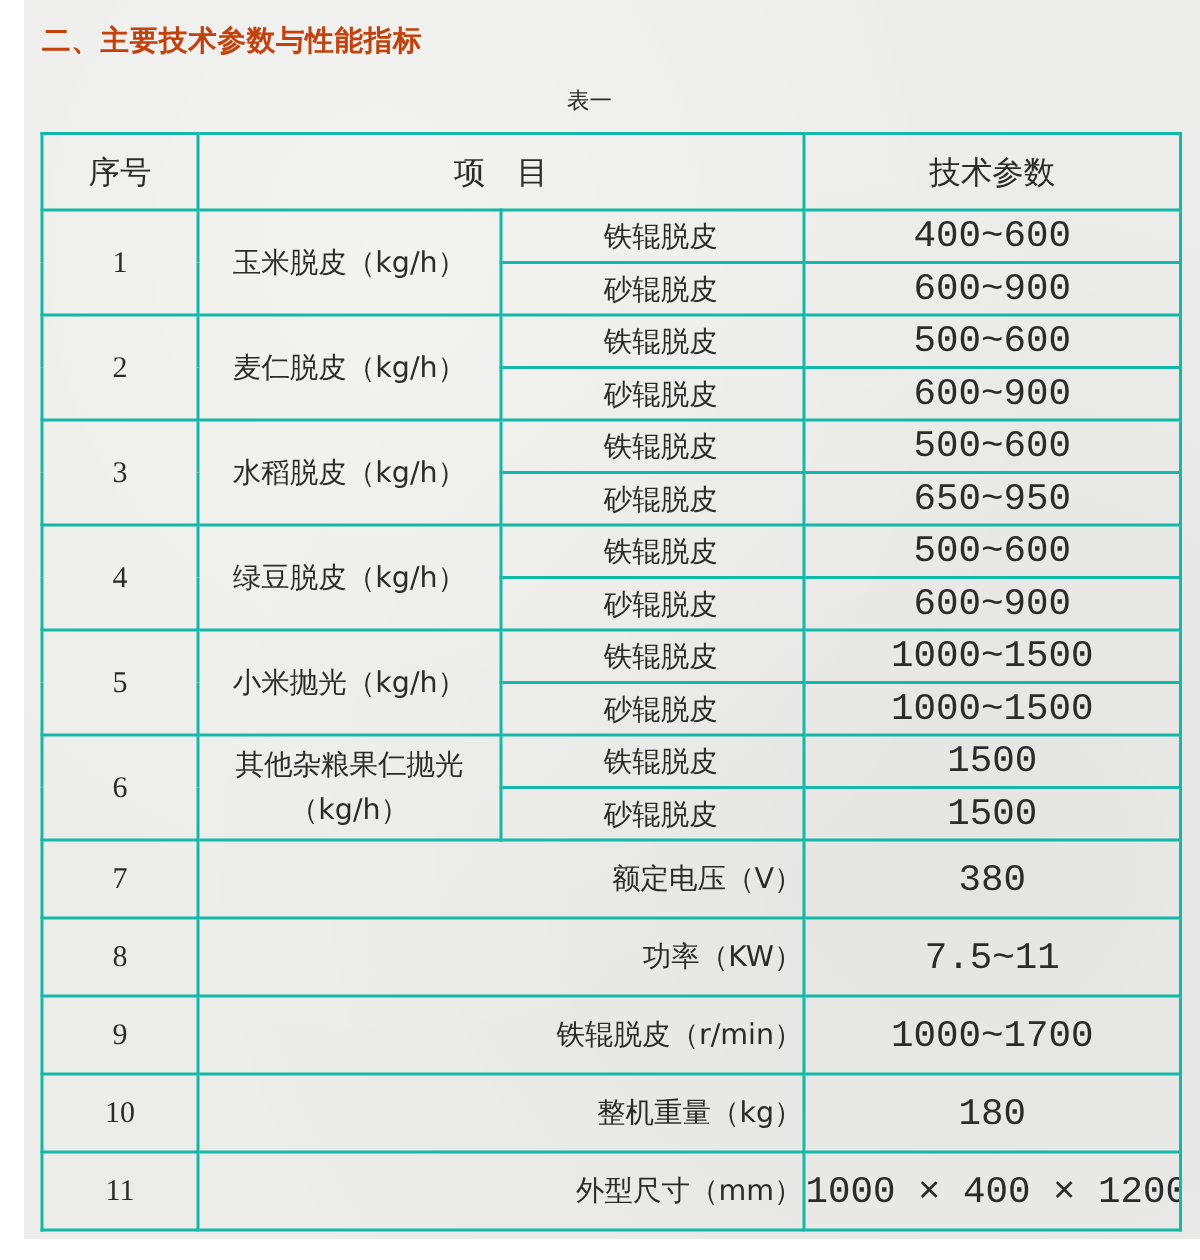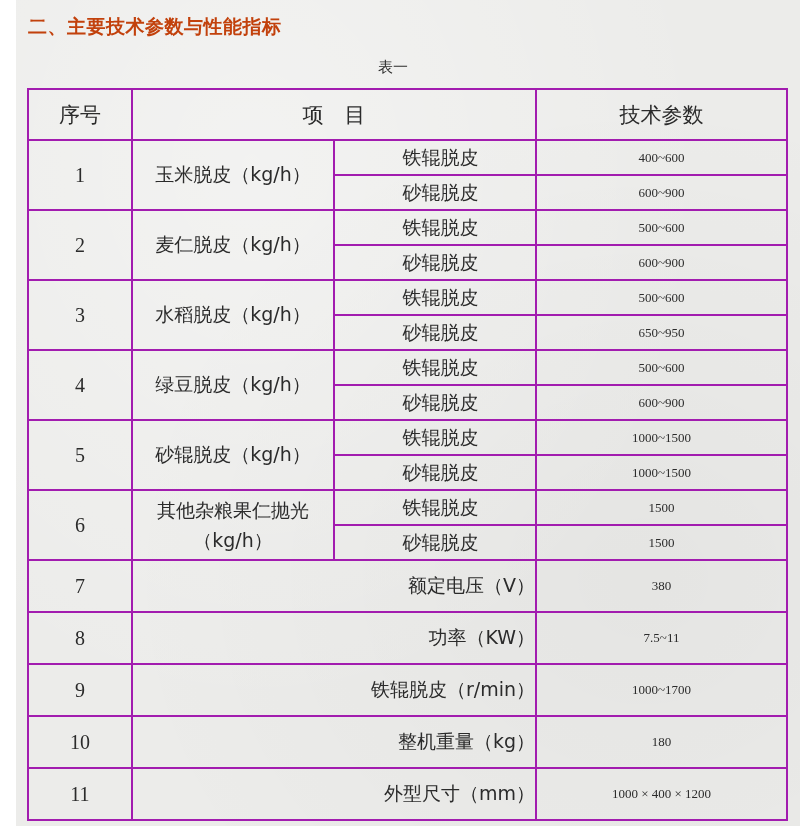--- a/index.html
+++ b/index.html
@@ -48,42 +48,42 @@
       position: absolute;
       left: 27px;
       top: 88px;
       width: 759px;
       border-collapse: collapse;
       table-layout: fixed;
       font-size: 19px;
       color: #2b2b2b;
     }
     table.spec td, table.spec th {
-      border: 2px solid #a21caf;
+      border: 2px solid #14b8a6;
       padding: 0;
       text-align: center;
       vertical-align: middle;
       font-weight: normal;
       overflow: hidden;
       white-space: nowrap;
     }
     table.spec th {
       height: 49px;
       font-size: 21px;
       font-family: "DejaVu Sans", "Liberation Sans", sans-serif;
     }
     table.spec td.sub {
       height: 33px;
       font-family: "DejaVu Sans", "Liberation Sans", sans-serif;
       font-size: 19px;
       padding-left: 11px;
     }
     table.spec td.val {
-      font-family: Liberation Serif, serif;
-      font-size: 13px;
+      font-family: Liberation Mono, monospace;
+      font-size: 25px;
     }
     table.spec td.idx {
       font-family: "Liberation Serif", "DejaVu Serif", serif;
       font-size: 20px;
     }
     table.spec td.item {
       font-family: "DejaVu Sans", "Liberation Sans", sans-serif;
       font-size: 19px;
     }
     table.spec td.item-left {
@@ -169,21 +169,21 @@
       <td class="sub">铁辊脱皮</td>
       <td class="val">500~600</td>
     </tr>
     <tr>
       <td class="sub">砂辊脱皮</td>
       <td class="val">600~900</td>
     </tr>
 
     <tr>
       <td rowspan="2" class="idx">5</td>
-      <td rowspan="2" class="item">砂辊脱皮（kg/h）</td>
+      <td rowspan="2" class="item">小米抛光（kg/h）</td>
       <td class="sub">铁辊脱皮</td>
       <td class="val">1000~1500</td>
     </tr>
     <tr>
       <td class="sub">砂辊脱皮</td>
       <td class="val">1000~1500</td>
     </tr>
 
     <tr>
       <td rowspan="2" class="idx">6</td>

